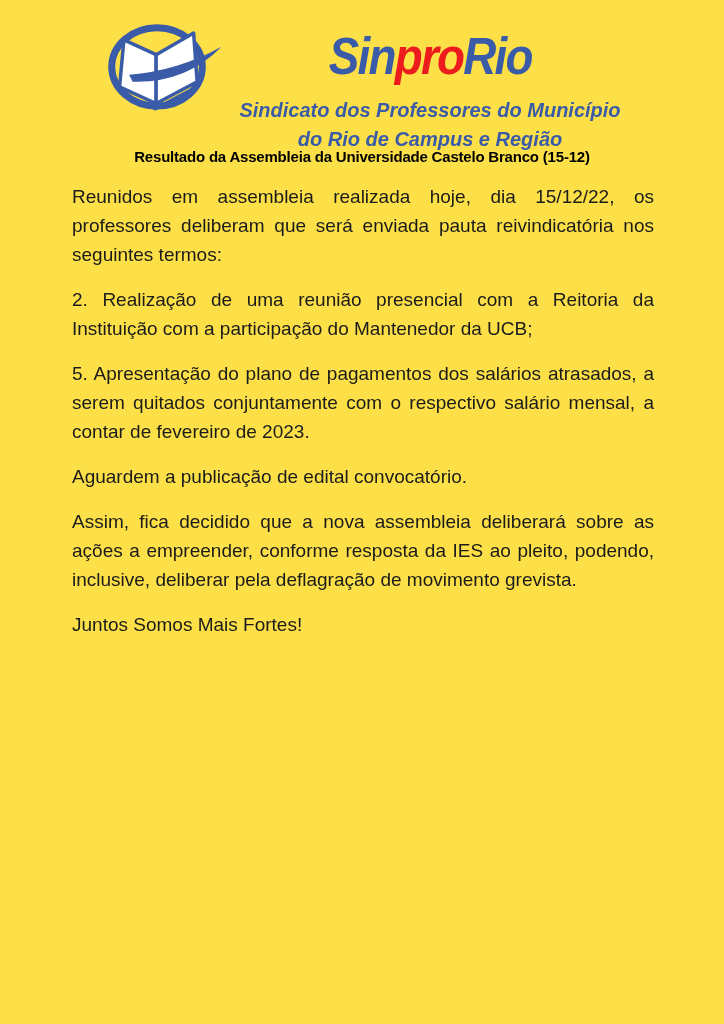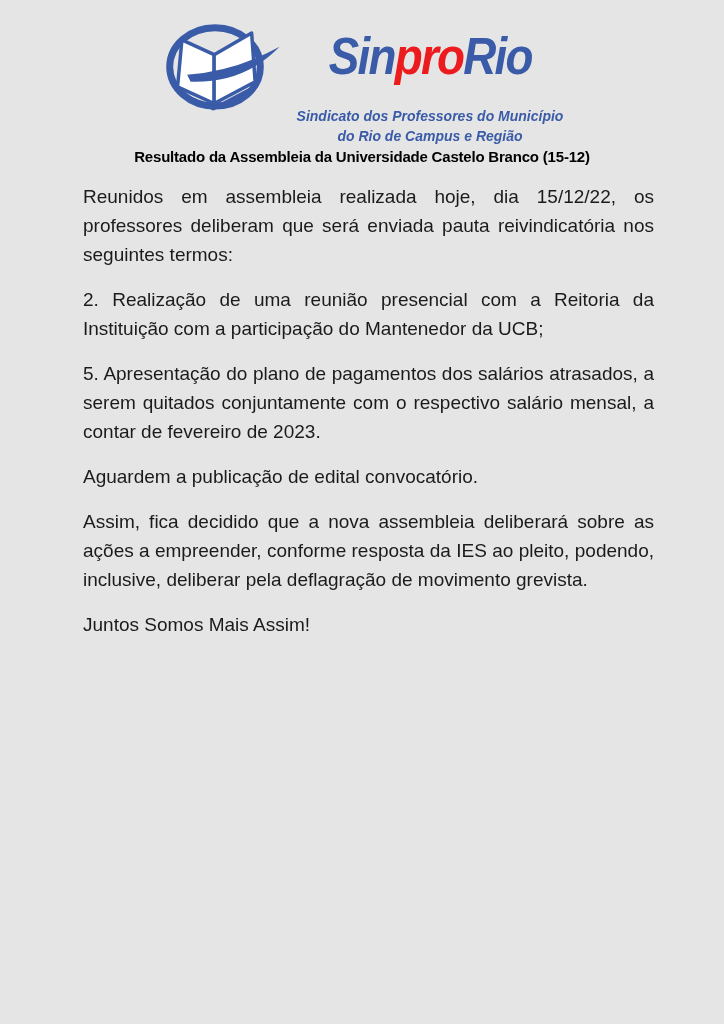--- a/index.html
+++ b/index.html
@@ -7,21 +7,21 @@
     width: 724px;
     height: 1024px;
     background: #ffffff;
     font-family: "Liberation Sans", sans-serif;
   }
   .page {
     position: relative;
     width: 724px;
     height: 1024px;
     overflow: hidden;
-    background: #e5e5e5;
+    background: #fde047;
   }
 
   
   .logo-block {
     display: flex;
     justify-content: center;
     align-items: flex-start;
     gap: 14px;
     padding-top: 16px;
     height: 116px;
@@ -39,22 +39,22 @@
     font-weight: bold;
     font-style: italic;
     letter-spacing: -2px;
     transform: scaleX(0.88);
     transform-origin: center;
     white-space: nowrap;
   }
   .wm-blue { color: #3A5BA7; }
   .wm-red  { color: #EC1B1E; }
   .tagline {
-    margin-top: 24px;
-    font-size: 14px;
+    margin-top: 14px;
+    font-size: 20px;
     line-height: 1.45;
     font-weight: bold;
     font-style: italic;
     color: #3A5BA7;
     text-align: center;
     white-space: nowrap;
   }
 
   
   .doc-title {
@@ -68,21 +68,21 @@
   }
 
   
   .content {
     margin: 12px 70px 0 72px;
     font-size: 19px;
     line-height: 29px;
     color: #1b1b1b;
     text-align: justify;
   }
-  .content p { margin: 0 0 16px 11px; }
+  .content p { margin: 0 0 16px 0; }
 </style>
 </head>
 <body>
 
 <div class="page">
 
   <div class="logo-block">
     <div class="logo-icon-wrap">
       <svg width="122" height="100" viewBox="0 0 140 112" aria-hidden="true">
         <ellipse cx="62" cy="57" rx="52" ry="45" fill="none" stroke="#3A5BA7" stroke-width="8"></ellipse>
@@ -104,16 +104,16 @@
   </div>
 
   <h1 class="doc-title">Resultado da Assembleia da Universidade Castelo Branco (15-12)</h1>
 
   <div class="content">
     <p>Reunidos em assembleia realizada hoje, dia 15/12/22, os professores deliberam que será enviada pauta reivindicatória nos seguintes termos:</p>
     <p>2. Realização de uma reunião presencial com a Reitoria da Instituição com a participação do Mantenedor da UCB;</p>
     <p>5. Apresentação do plano de pagamentos dos salários atrasados, a serem quitados conjuntamente com o respectivo salário mensal, a contar de fevereiro de 2023.</p>
     <p>Aguardem a publicação de edital convocatório.</p>
     <p>Assim, fica decidido que a nova assembleia deliberará sobre as ações a empreender, conforme resposta da IES ao pleito, podendo, inclusive, deliberar pela deflagração de movimento grevista.</p>
-    <p>Juntos Somos Mais Assim!</p>
+    <p>Juntos Somos Mais Fortes!</p>
   </div>
 
 </div>
 
 </body></html>

